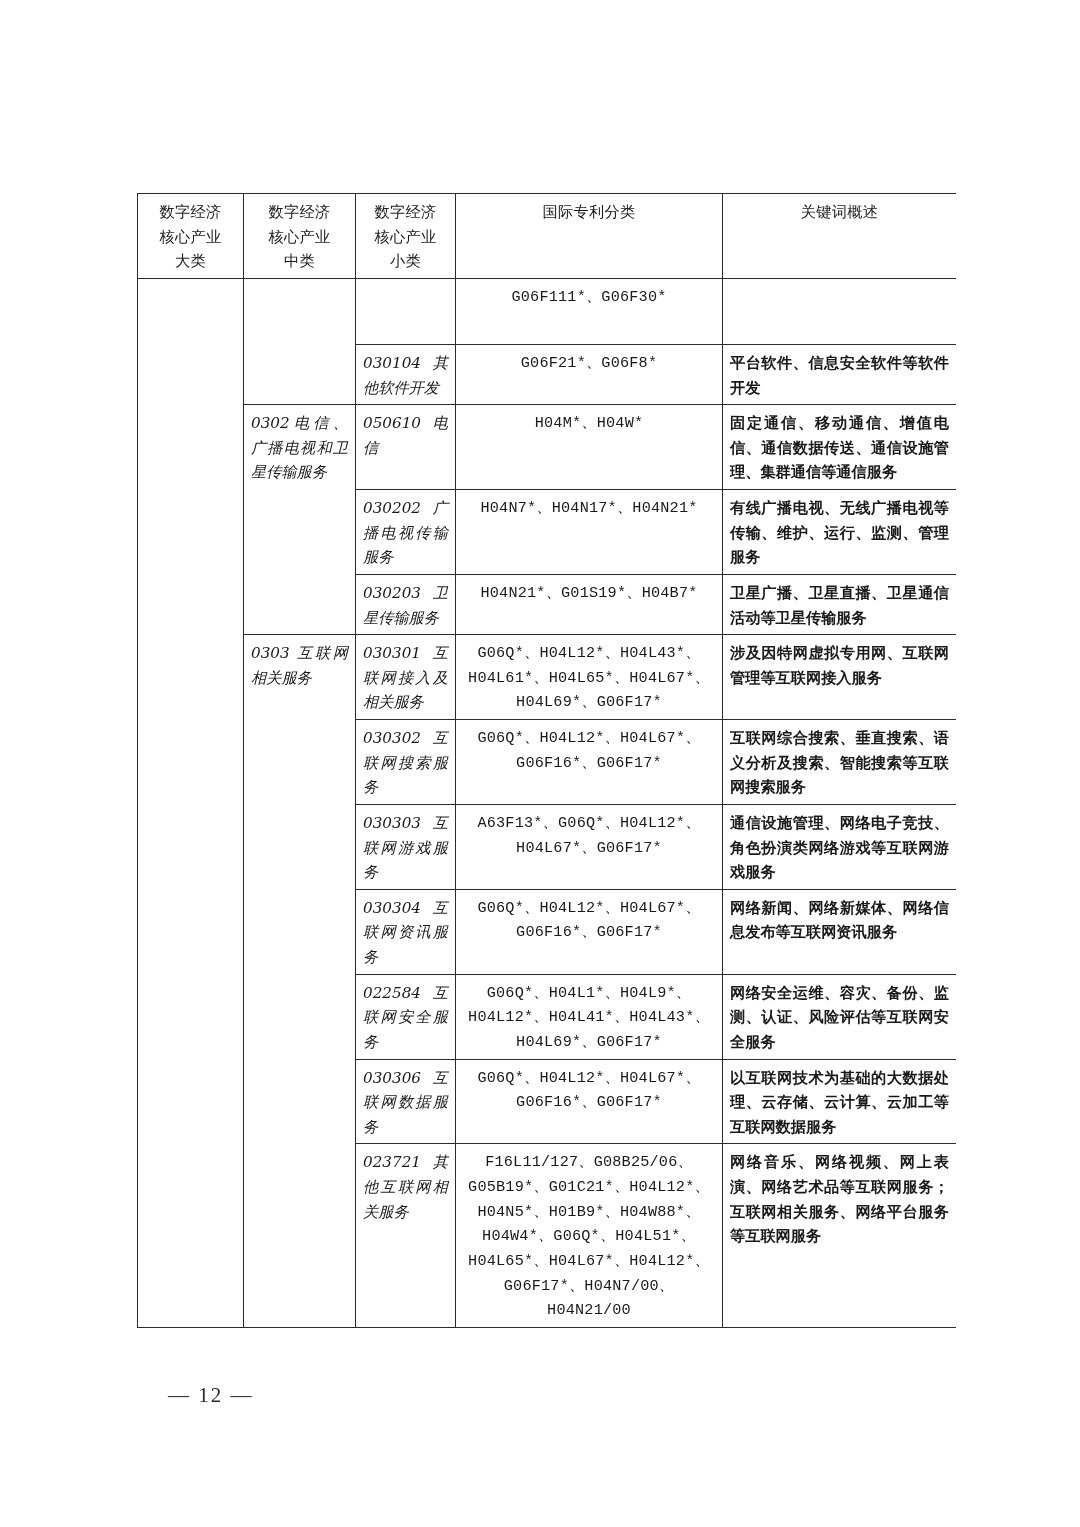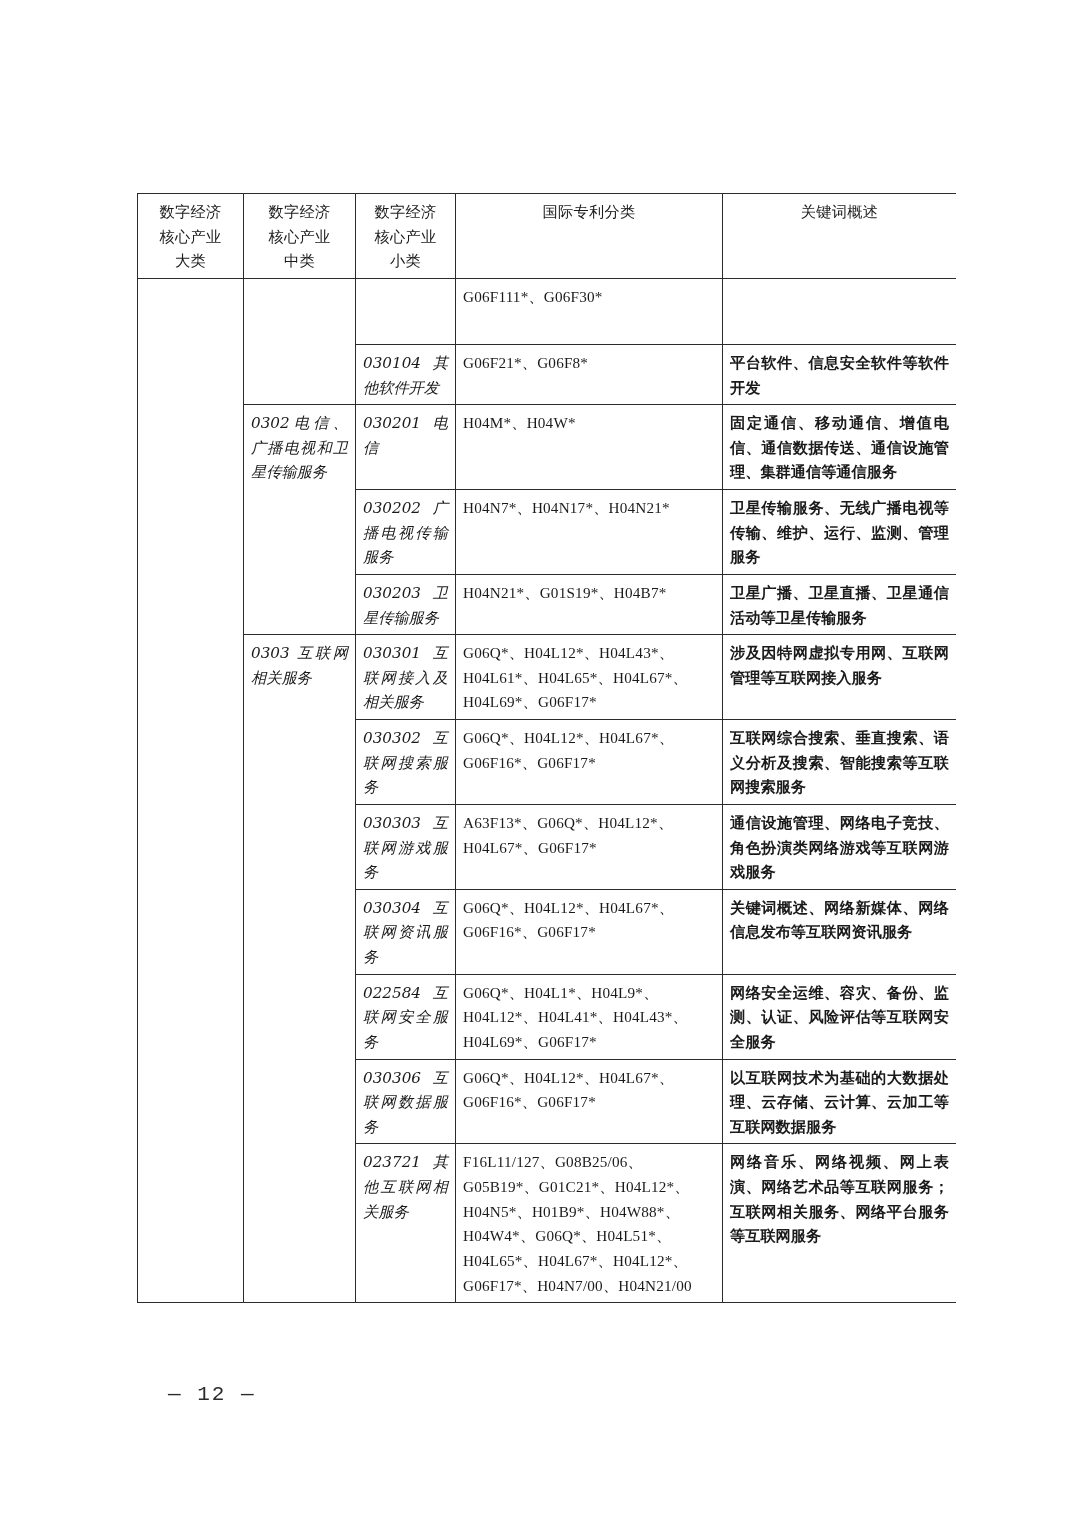--- a/index.html
+++ b/index.html
@@ -75,40 +75,41 @@
     text-align-last: justify;
     letter-spacing: 0;
   }
   .cjk-just.last-left {
     text-align: justify;
     text-align-last: left;
     font-style: italic;
   }
 
   .code-cell {
-    font-family: Liberation Serif, serif;
+    font-family: Liberation Mono, monospace;
     letter-spacing: 0.2px;
     word-break: break-word;
+    text-align: center;
   }
 
   .kw-cell {
     text-align: justify;
     text-align-last: left;
     font-weight: bold;
   }
 
   .empty-cell { }
 
   
   .page-number {
     position: absolute;
     left: 168px;
     top: 1383px;
     font-size: 21px;
-    font-family: Liberation Mono, monospace;
+    font-family: Liberation Serif, serif;
     letter-spacing: 2px;
     color: #2b2b2b;
     white-space: pre;
   }
 </style>
 </head>
 <body>
 
 <div class="page">
 
@@ -141,29 +142,29 @@
         </tr>
 
         <tr>
           <td class="cjk-just last-left">030104 其他软件开发</td>
           <td class="code-cell">G06F21*、G06F8*</td>
           <td class="kw-cell">平台软件、信息安全软件等软件开发</td>
         </tr>
 
         <tr>
           <td rowspan="3" class="cjk-just last-left">0302电信、广播电视和卫星传输服务</td>
-          <td class="cjk-just last-left">030201 电信</td>
+          <td class="cjk-just last-left">050610 电信</td>
           <td class="code-cell">H04M*、H04W*</td>
           <td class="kw-cell">固定通信、移动通信、增值电信、通信数据传送、通信设施管理、集群通信等通信服务</td>
         </tr>
 
         <tr>
           <td class="cjk-just last-left">030202 广播电视传输服务</td>
           <td class="code-cell">H04N7*、H04N17*、H04N21*</td>
-          <td class="kw-cell">卫星传输服务、无线广播电视等传输、维护、运行、监测、管理服务</td>
+          <td class="kw-cell">有线广播电视、无线广播电视等传输、维护、运行、监测、管理服务</td>
         </tr>
 
         <tr>
           <td class="cjk-just last-left">030203 卫星传输服务</td>
           <td class="code-cell">H04N21*、G01S19*、H04B7*</td>
           <td class="kw-cell">卫星广播、卫星直播、卫星通信活动等卫星传输服务</td>
         </tr>
 
         <tr>
           <td rowspan="7" class="cjk-just last-left">0303 互联网相关服务</td>
@@ -180,21 +181,21 @@
 
         <tr>
           <td class="cjk-just last-left">030303 互联网游戏服务</td>
           <td class="code-cell">A63F13*、G06Q*、H04L12*、H04L67*、G06F17*</td>
           <td class="kw-cell">通信设施管理、网络电子竞技、角色扮演类网络游戏等互联网游戏服务</td>
         </tr>
 
         <tr>
           <td class="cjk-just last-left">030304 互联网资讯服务</td>
           <td class="code-cell">G06Q*、H04L12*、H04L67*、G06F16*、G06F17*</td>
-          <td class="kw-cell">关键词概述、网络新媒体、网络信息发布等互联网资讯服务</td>
+          <td class="kw-cell">网络新闻、网络新媒体、网络信息发布等互联网资讯服务</td>
         </tr>
 
         <tr>
           <td class="cjk-just last-left">022584 互联网安全服务</td>
           <td class="code-cell">G06Q*、H04L1*、H04L9*、H04L12*、H04L41*、H04L43*、H04L69*、G06F17*</td>
           <td class="kw-cell">网络安全运维、容灾、备份、监测、认证、风险评估等互联网安全服务</td>
         </tr>
 
         <tr>
           <td class="cjk-just last-left">030306 互联网数据服务</td>

